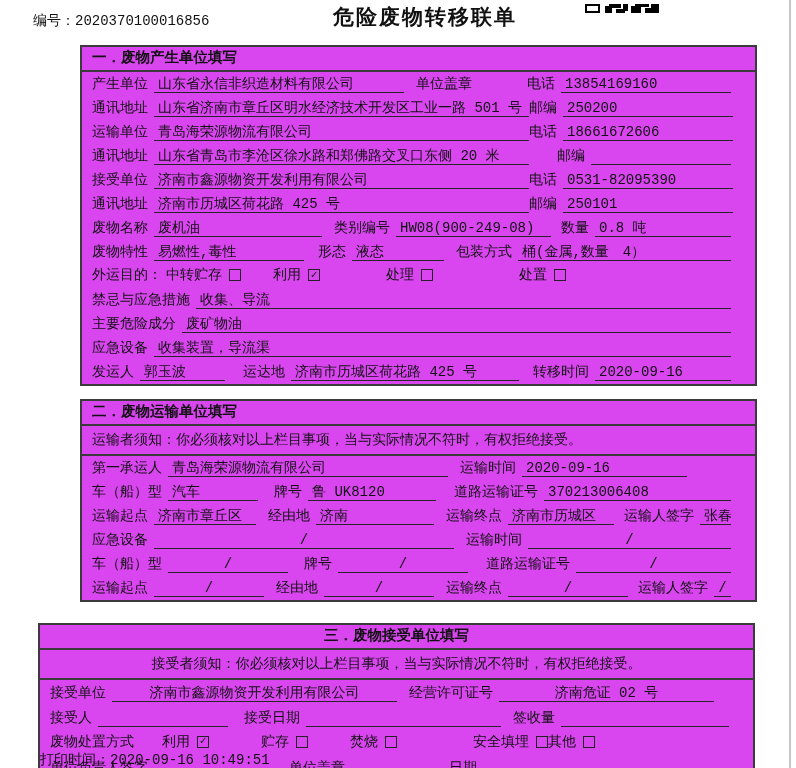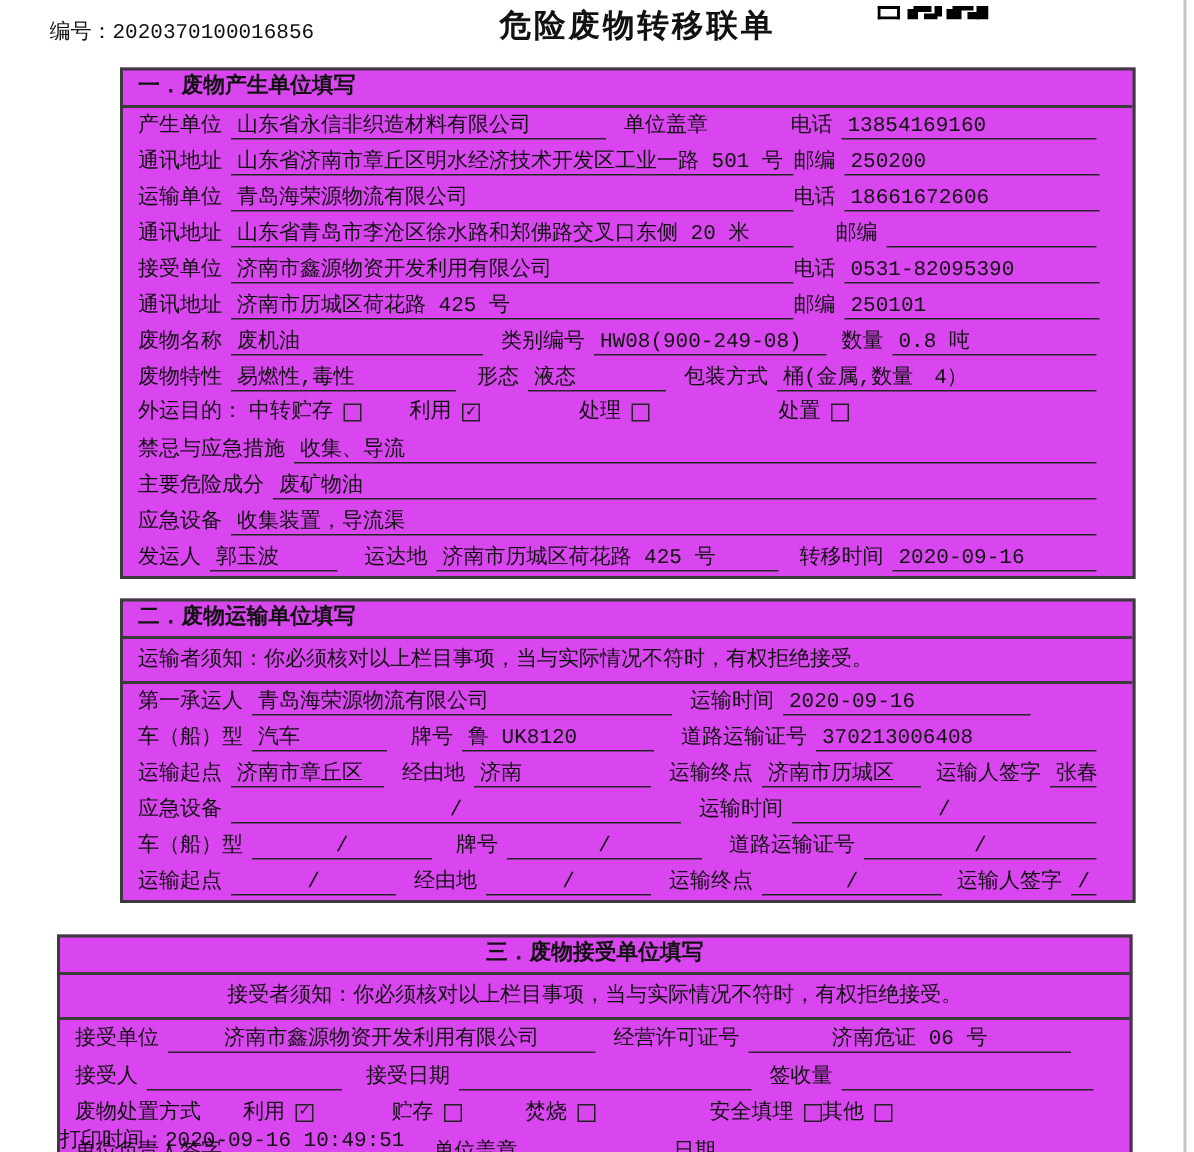--- a/index.html
+++ b/index.html
@@ -247,21 +247,21 @@
   </div>
 
   <div class="box" id="box3">
     <div class="sec-title">三．废物接受单位填写</div>
     <div class="notice">接受者须知：你必须核对以上栏目事项，当与实际情况不符时，有权拒绝接受。</div>
 
     <div class="row">
       <span class="lbl">接受单位</span>
       <span class="val w285">济南市鑫源物资开发利用有限公司</span>
       <span class="lbl ml12">经营许可证号</span>
-      <span class="val w215">济南危证 06 号</span>
+      <span class="val w215">济南危证 02 号</span>
     </div>
 
     <div class="row">
       <span class="lbl">接受人</span>
       <span class="val w130"></span>
       <span class="lbl ml16">接受日期</span>
       <span class="val w195"></span>
       <span class="lbl ml12">签收量</span>
       <span class="val vf"></span>
     </div>

